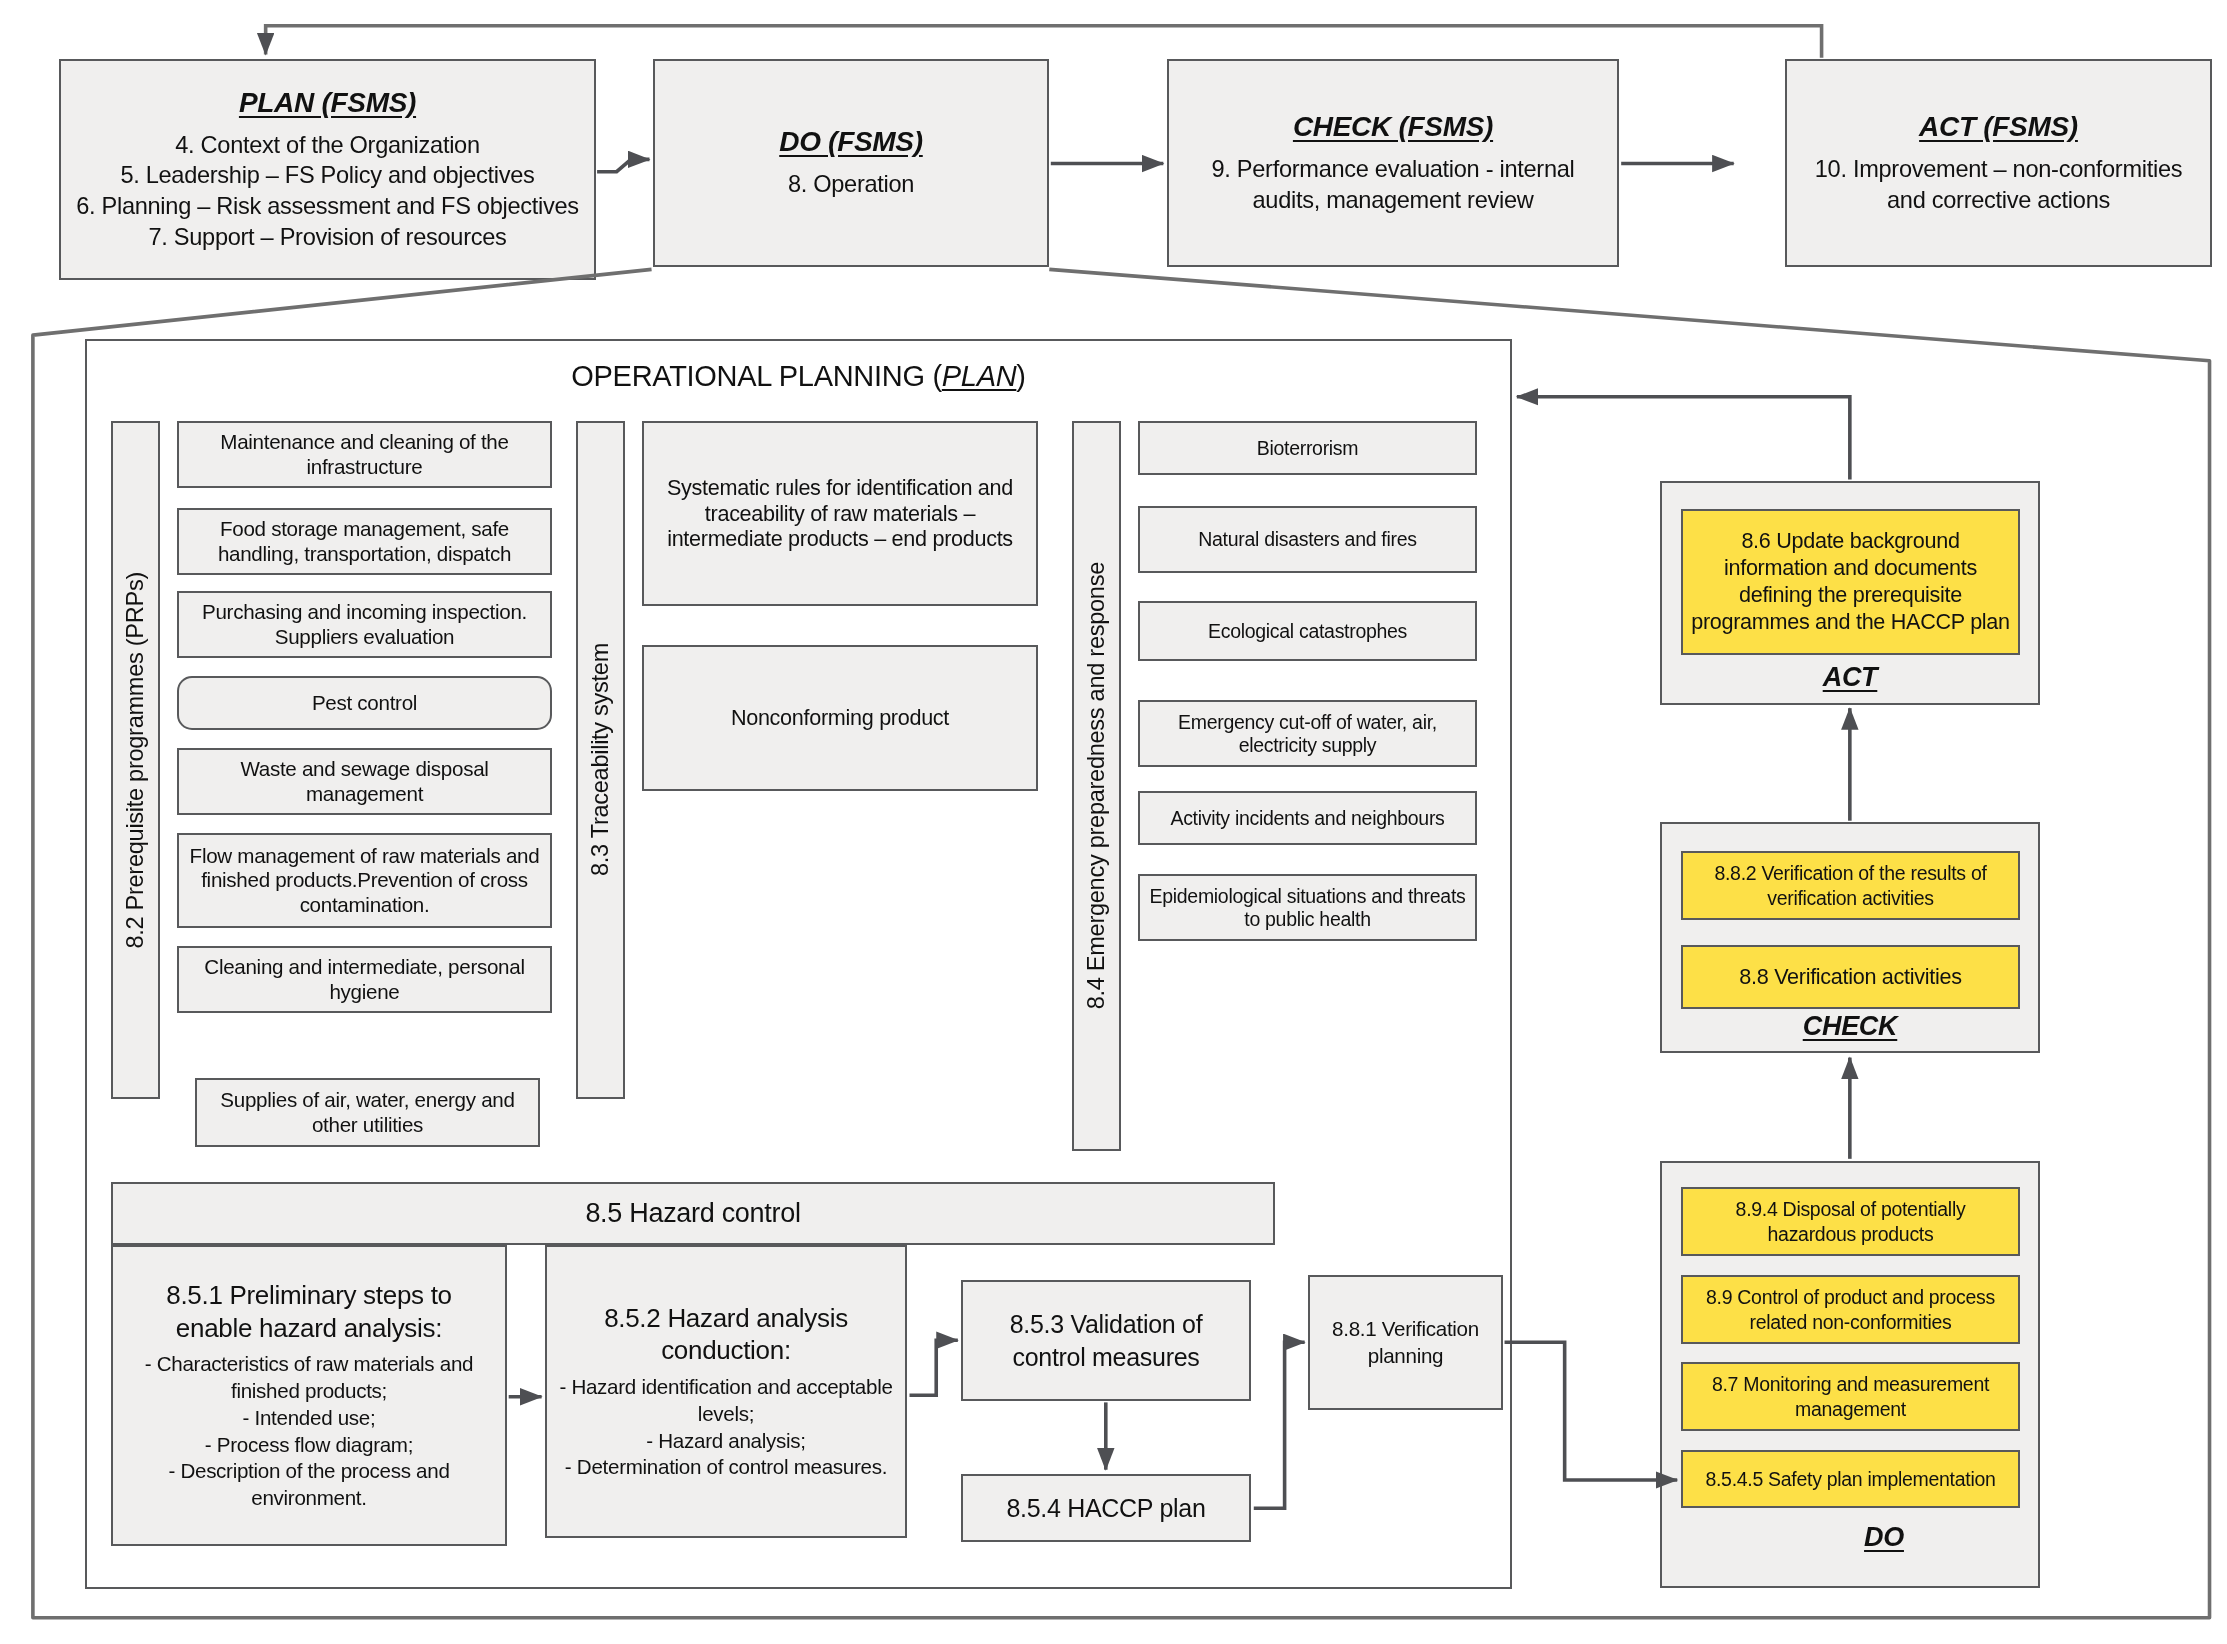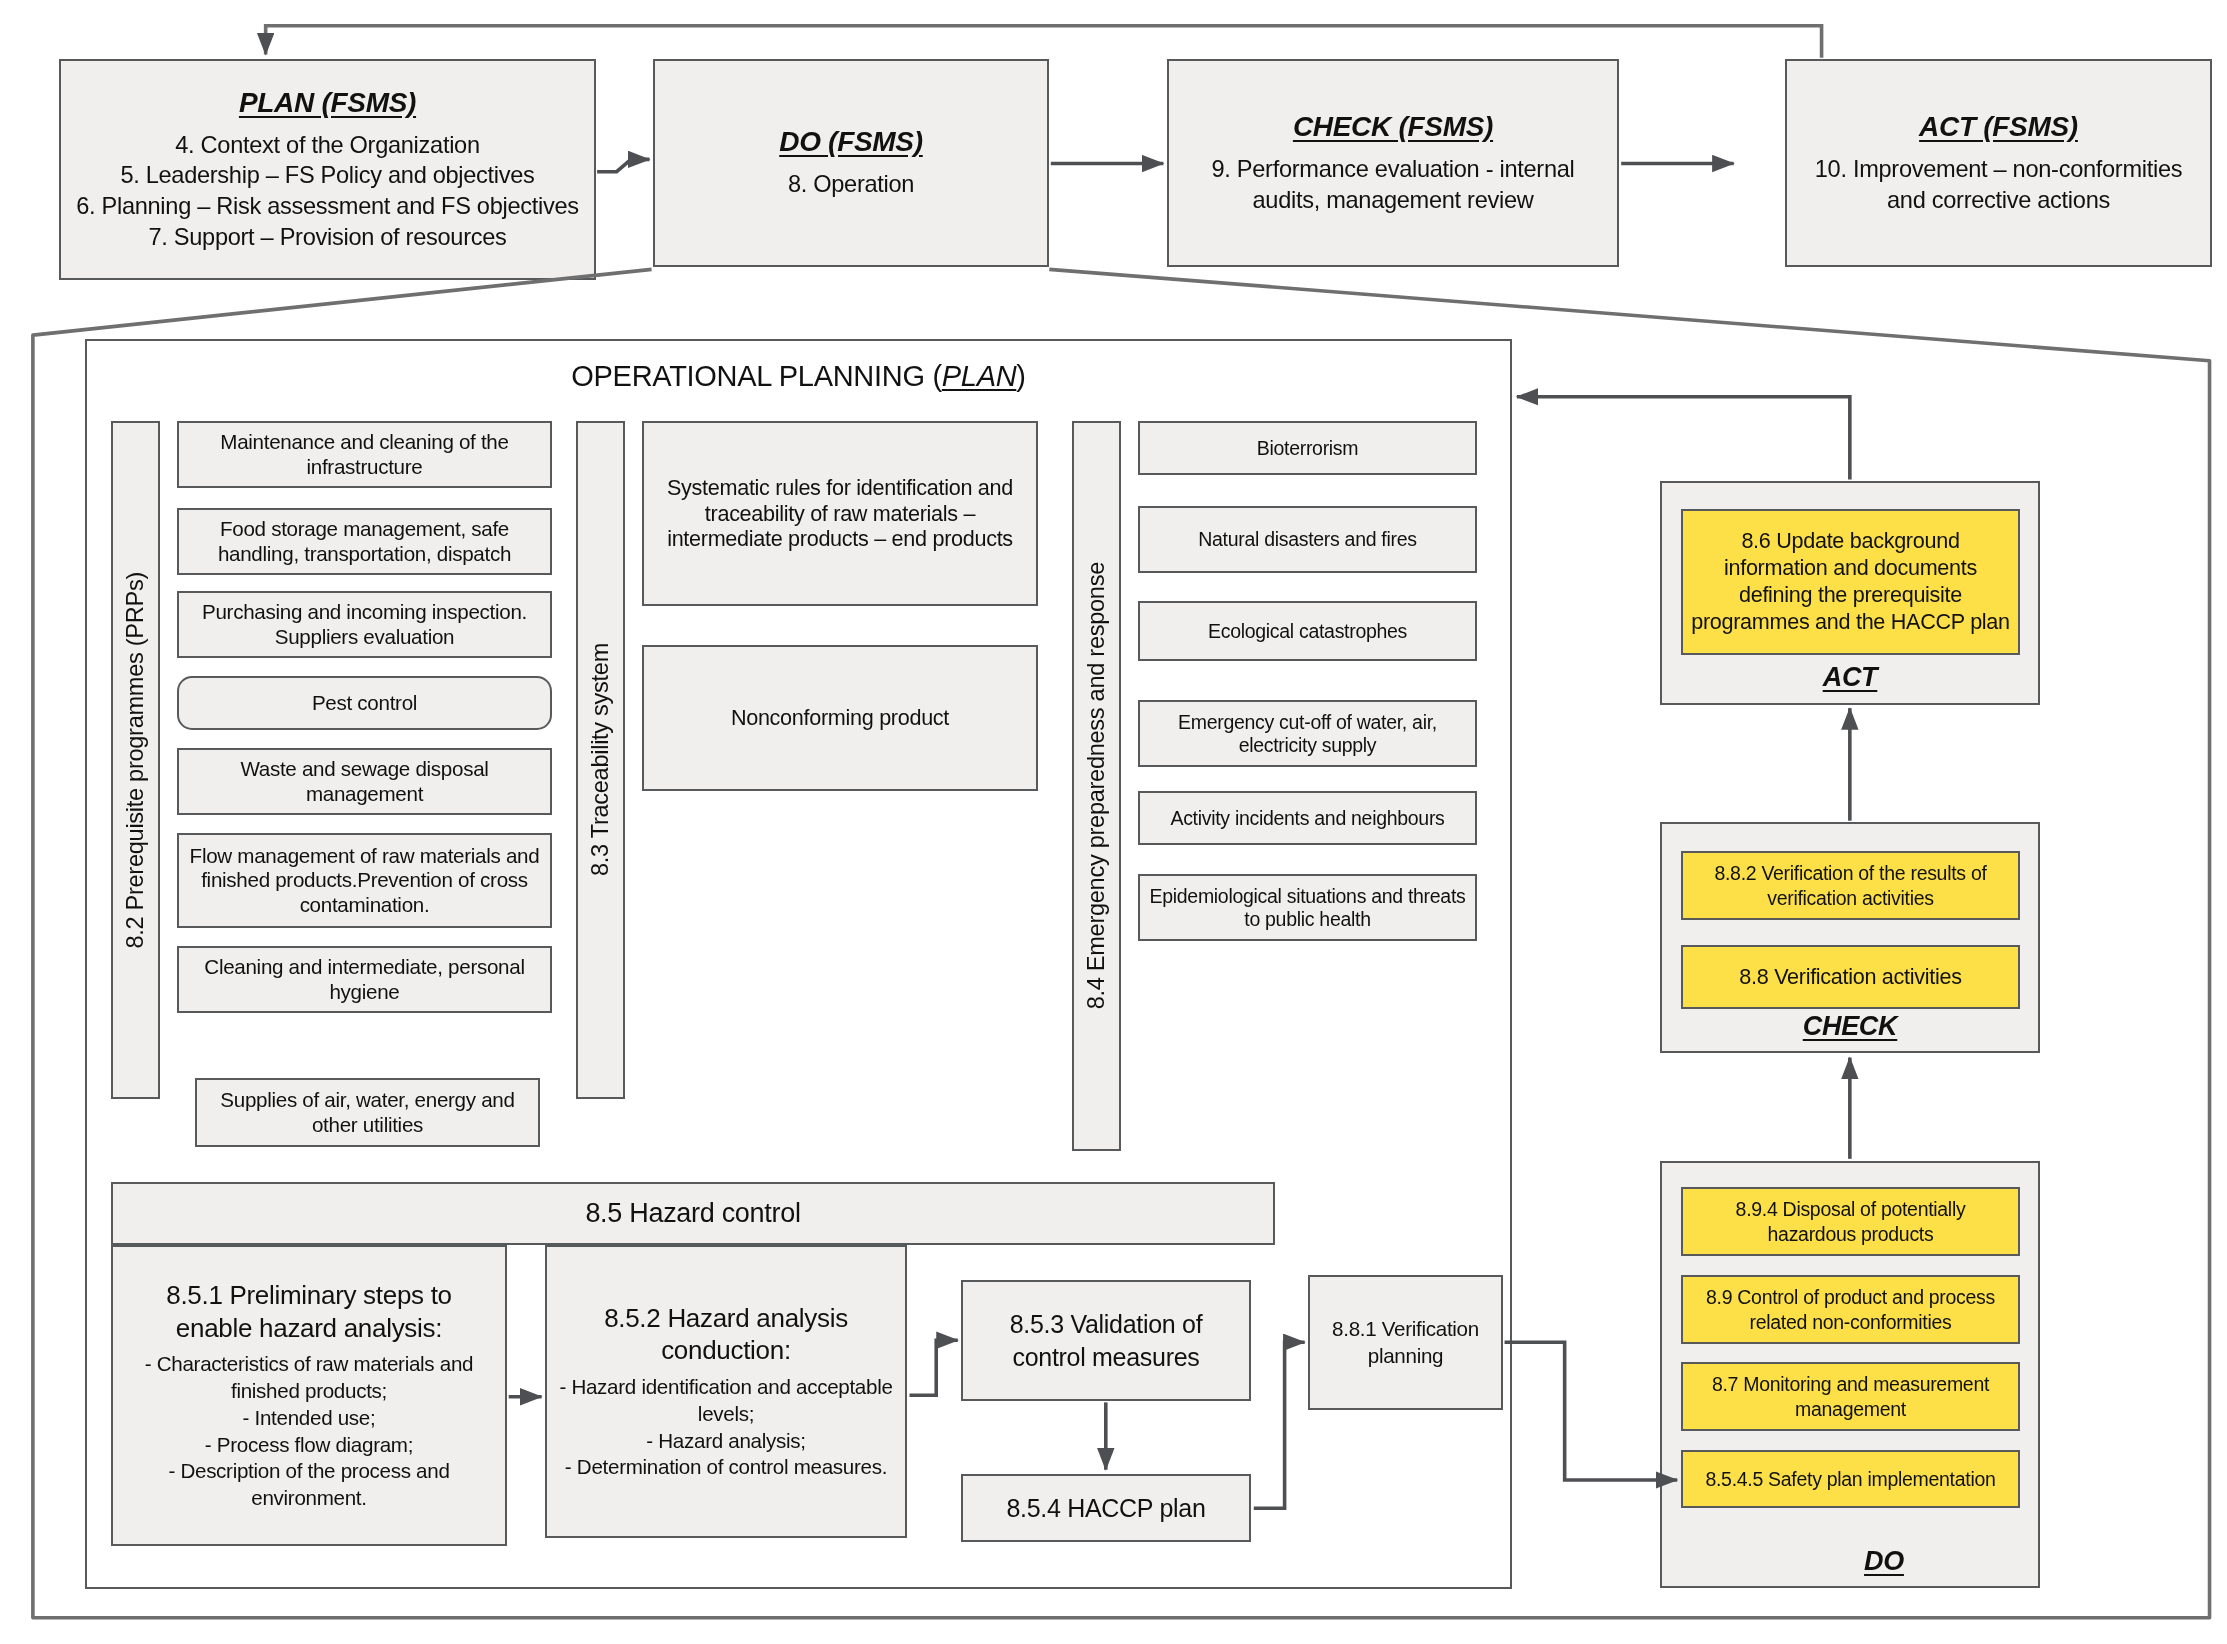--- a/index.html
+++ b/index.html
@@ -119,21 +119,21 @@
 <div class="abs rsec" style="left:1660px;top:822px;width:380px;height:231px;"></div>
 <div class="abs rinner" style="left:1681px;top:851px;width:339px;height:69px;">8.8.2 Verification of the results of verification activities</div>
 <div class="abs rinner" style="left:1681px;top:945px;width:339px;height:64px;font-size:21.6px;">8.8 Verification activities</div>
 <div class="abs rlabel" style="left:1660px;top:1011px;width:380px;">CHECK</div>
 
 <div class="abs rsec" style="left:1660px;top:1161px;width:380px;height:427px;"></div>
 <div class="abs rinner" style="left:1681px;top:1187px;width:339px;height:69px;">8.9.4 Disposal of potentially hazardous products</div>
 <div class="abs rinner" style="left:1681px;top:1275px;width:339px;height:69px;">8.9 Control of product and process related non-conformities</div>
 <div class="abs rinner" style="left:1681px;top:1362px;width:339px;height:69px;">8.7 Monitoring and measurement management</div>
 <div class="abs rinner" style="left:1681px;top:1450px;width:339px;height:58px;">8.5.4.5 Safety plan implementation</div>
-<div class="abs rlabel" style="left:1660px;top:1522px;width:448px;margin-top:24px;">DO</div>
+<div class="abs rlabel" style="left:1660px;top:1522px;width:448px;">DO</div>
 
 <svg class="overlay" width="2227" height="1644" viewBox="0 0 4334 3199">
   <defs>
     <marker id="ah" markerUnits="userSpaceOnUse" markerWidth="46" markerHeight="38" refX="42" refY="17" orient="auto">
       <path d="M0,0 L44,17 L0,34 Z" fill="#4e4f53"></path>
     </marker>
   </defs>
 
   <path d="M 1268 524 L 64 652 L 64 3148 L 4300 3148 L 4300 702 L 2042 524" fill="none" stroke="#6f6f6f" stroke-width="7" stroke-linejoin="round"></path>
 

